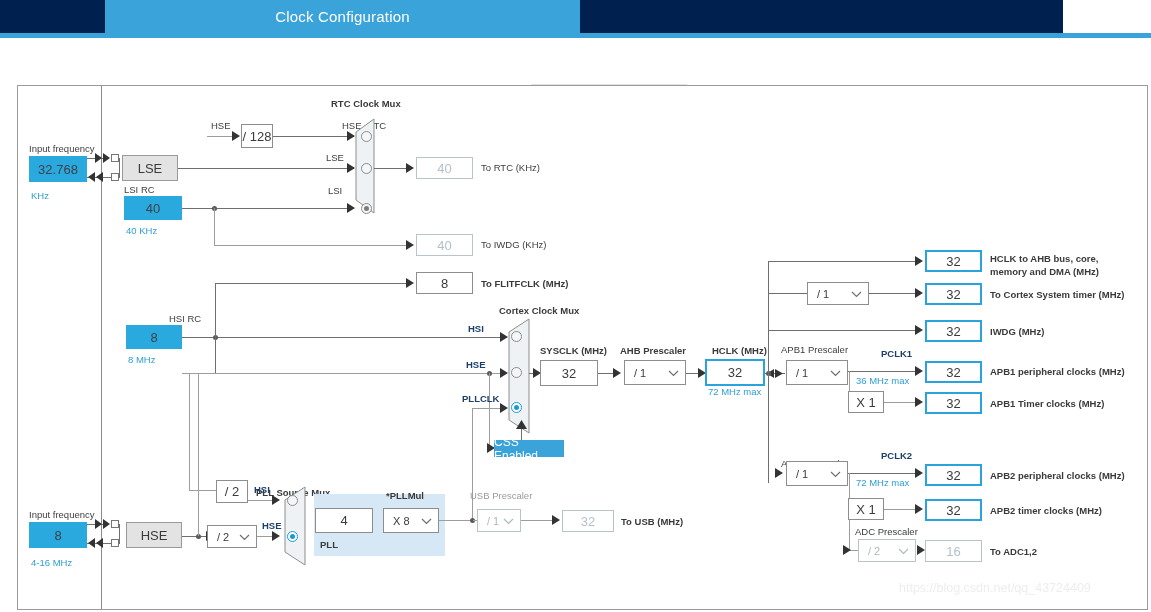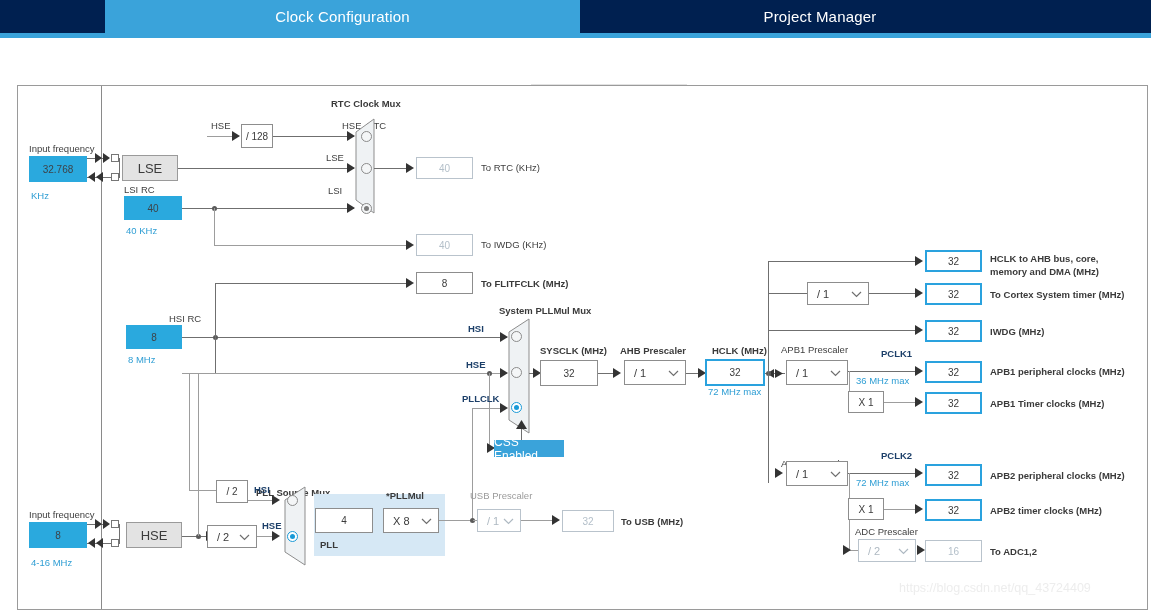--- a/index.html
+++ b/index.html
@@ -7,21 +7,21 @@
     margin: 0; padding: 0;
     width: 1151px; height: 612px;
     background: #ffffff;
     font-family: "Liberation Sans", sans-serif;
     overflow: hidden;
   }
   #root { position: relative; width: 1151px; height: 612px; }
 
   
   .tabbar {
-    position: absolute; left: 0; top: 0; width: 1151px; height: 33px;
+    position: absolute; left: 0; top: 0; width: 1063px; height: 33px;
     background: #002050;
   }
   .tab {
     position: absolute; top: 0; height: 33px;
     display: flex; align-items: center; justify-content: center;
     color: #ffffff; font-size: 15px; letter-spacing: .2px;
     background: #002050;
   }
   .tab.active { background: #3aa3da; }
   .tabbar-underline {
@@ -65,21 +65,21 @@
     white-space: nowrap; line-height: 11px;
   }
   .lbl.b { font-weight: bold; color: #3a3a3a; }
   .lbl.blue { color: #2f9ed4; }
   .lbl.navy { font-weight: bold; color: #1c3f69; }
   .lbl.gray { color: #9b9b9b; }
 
   .box {
     position: absolute; background: #ffffff; border: 1px solid #8d8d8d;
     display: flex; align-items: center; justify-content: center;
-    font-size: 10px; color: #3b3b3b;
+    font-size: 13px; color: #3b3b3b;
   }
   .box.out { border: 2px solid #2aa2de; }
   .box.dis { color: #b3bfc9; border: 1px solid #b9c3cc; }
   .box.fill { background: #2aa9de; border: 1px solid #2aa9de; color: #3d4348; }
   .box.grayfill { background: #e3e3e3; border: 1px solid #9a9a9a; color: #3b3b3b; font-size: 13px; }
   .box.badge { background: #3aa3da; border: none; color: #ffffff; font-size: 12px; }
 
   
   .combo {
     position: absolute; background: #ffffff; border: 1px solid #8d8d8d;
@@ -138,23 +138,20 @@
 </style>
 </head>
 <body>
 
 <div id="root">
 
   <div class="tabbar">
     <div class="tab active" style="left:105px; width:475px;">
       <span>Clock Configuration</span>
     </div>
-    <div class="tab" style="left:585px; width:470px;">
-      <span>Project Manager</span>
-    </div>
   </div>
   <div class="tabbar-underline"></div>
 
   <div class="toolbar">
     <div class="tb-icon" style="left:281px;">
       <svg width="17" height="17" viewBox="0 0 17 17">
         <path d="M11.5 13 H5.5 V4.5" fill="none" stroke="#3aa3da" stroke-width="1.3"></path>
         <path d="M8.6 1.8 L5.0 4.6 L8.6 7.2 Z" fill="#3aa3da"></path>
       </svg>
     </div>
@@ -396,21 +393,21 @@
 
   <div class="h" style="left:182px; top:536px; width:32px;"></div>
   <div class="dot" style="left:196px; top:534px;"></div>
   <div class="arrow" style="left:206px; top:531px;">
     <svg width="9" height="10">
         <path d="M0 0 L8 5 L0 10 Z" fill="#333"></path>
       </svg>
   </div>
   <div class="v gr" style="left:198px; top:373px; height:163px;"></div>
 
-  <div class="lbl b" style="left:499px; top:305px;">System PLLMul Mux</div>
+  <div class="lbl b" style="left:499px; top:305px;">Cortex Clock Mux</div>
   <div class="mux" style="left:507px; top:318px;">
     <svg width="28" height="116" viewBox="0 0 28 116">
       <path d="M2 14 L22 1 L22 115 L2 102 Z" fill="#eff2f4" stroke="#8d8d8d" stroke-width="1"></path>
     </svg>
   </div>
   <div class="radio" style="left:511px; top:331px;"></div>
   <div class="radio" style="left:511px; top:367px;"></div>
   <div class="radio sel-blue" style="left:511px; top:402px;"></div>
 
   <div class="lbl navy" style="left:462px; top:393px;">PLLCLK</div>

